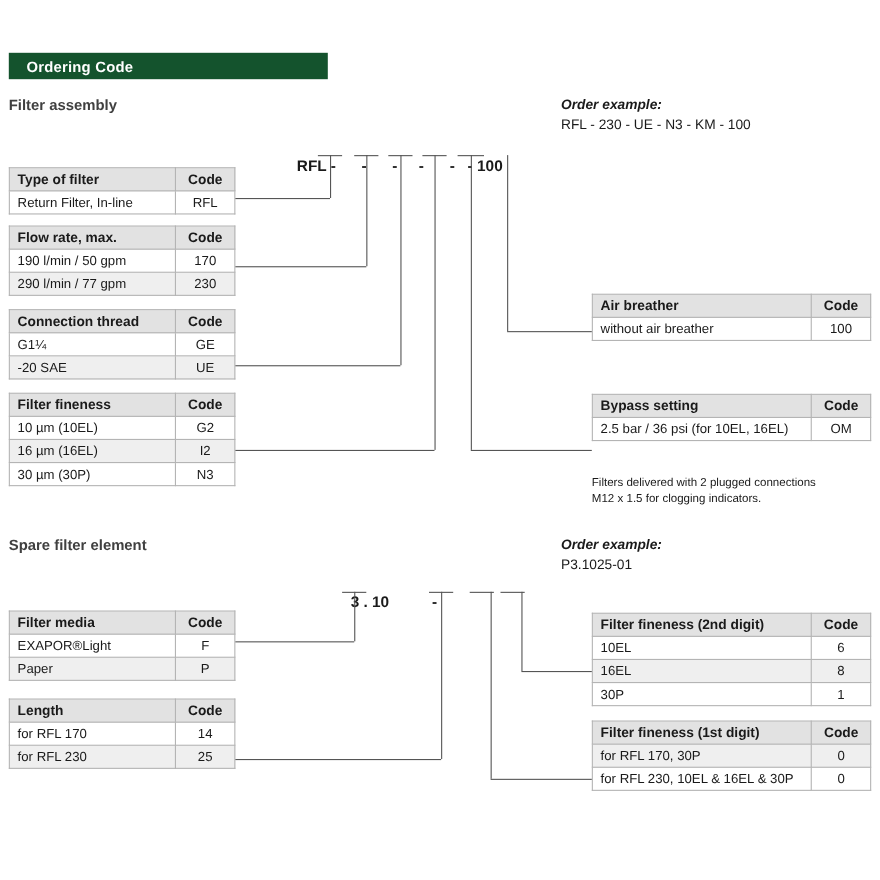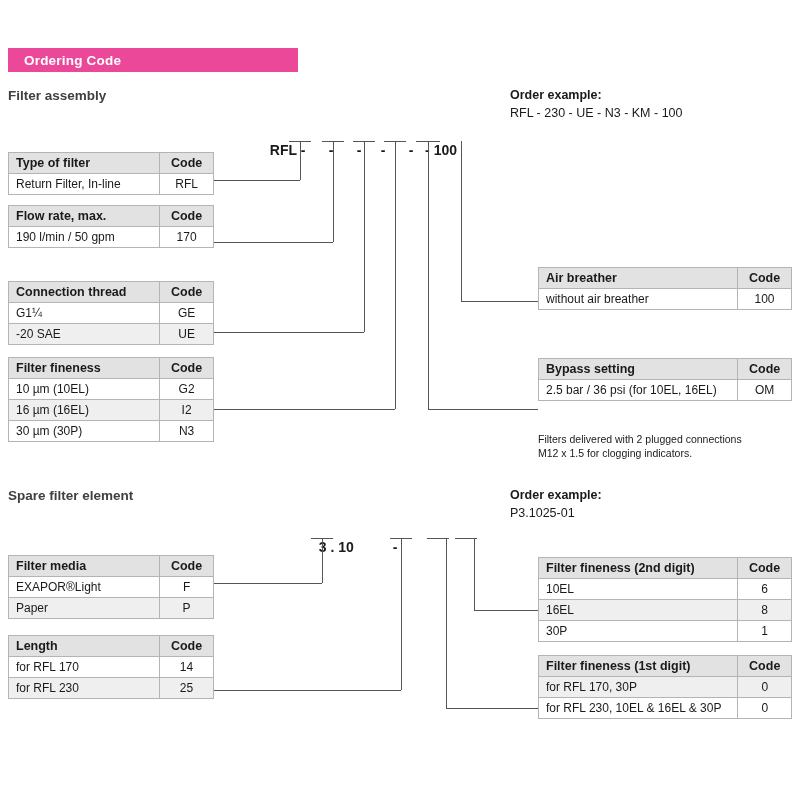--- a/index.html
+++ b/index.html
@@ -7,35 +7,35 @@
     width:800px;height:800px;
     background:#ffffff;
     font-family:"Liberation Sans", sans-serif;
     color:#1a1a1a;
     position:relative;
     overflow:hidden;
   }
   
   .header-bar{
     position:absolute;left:8px;top:48px;width:290px;height:24px;
-    background:#ec4899;
+    background:#14532d;
     display:flex;align-items:center;
   }
   .header-bar .htitle{
     color:#ffffff;font-weight:bold;font-size:13.5px;
     padding-left:16px;letter-spacing:.2px;
   }
   
   .section-title{
     position:absolute;font-weight:bold;font-size:13.5px;color:#404040;
   }
   .order-example{
     position:absolute;font-size:12.5px;color:#1a1a1a;
   }
-  .order-example .oe-title{font-weight:bold;display:block;margin-bottom:4px;}
+  .order-example .oe-title{font-weight:bold;display:block;margin-bottom:4px;font-style:italic;}
   .order-example .oe-val{display:block;}
   
   .codestring{
     position:absolute;font-weight:bold;font-size:14px;color:#1a1a1a;
     white-space:pre;
   }
   
   table.t{
     position:absolute;border-collapse:collapse;
     font-size:12px;
@@ -110,20 +110,24 @@
       <tr>
     <th style="width:152px;">Flow rate, max.</th>
     <th class="codecol" style="width:54px;">Code</th>
   </tr>
     </thead>
   <tbody>
     <tr>
       <td>190 l/min / 50 gpm</td>
       <td class="codecol">170</td>
     </tr>
+    <tr class="alt">
+      <td>290 l/min / 77 gpm</td>
+      <td class="codecol">230</td>
+    </tr>
   </tbody>
 </table>
 
 <table class="t" id="tbl-connection-thread" style="left:8px;top:281px;width:206px;">
   <thead>
       <tr>
     <th style="width:152px;">Connection thread</th>
     <th class="codecol" style="width:54px;">Code</th>
   </tr>
     </thead>

